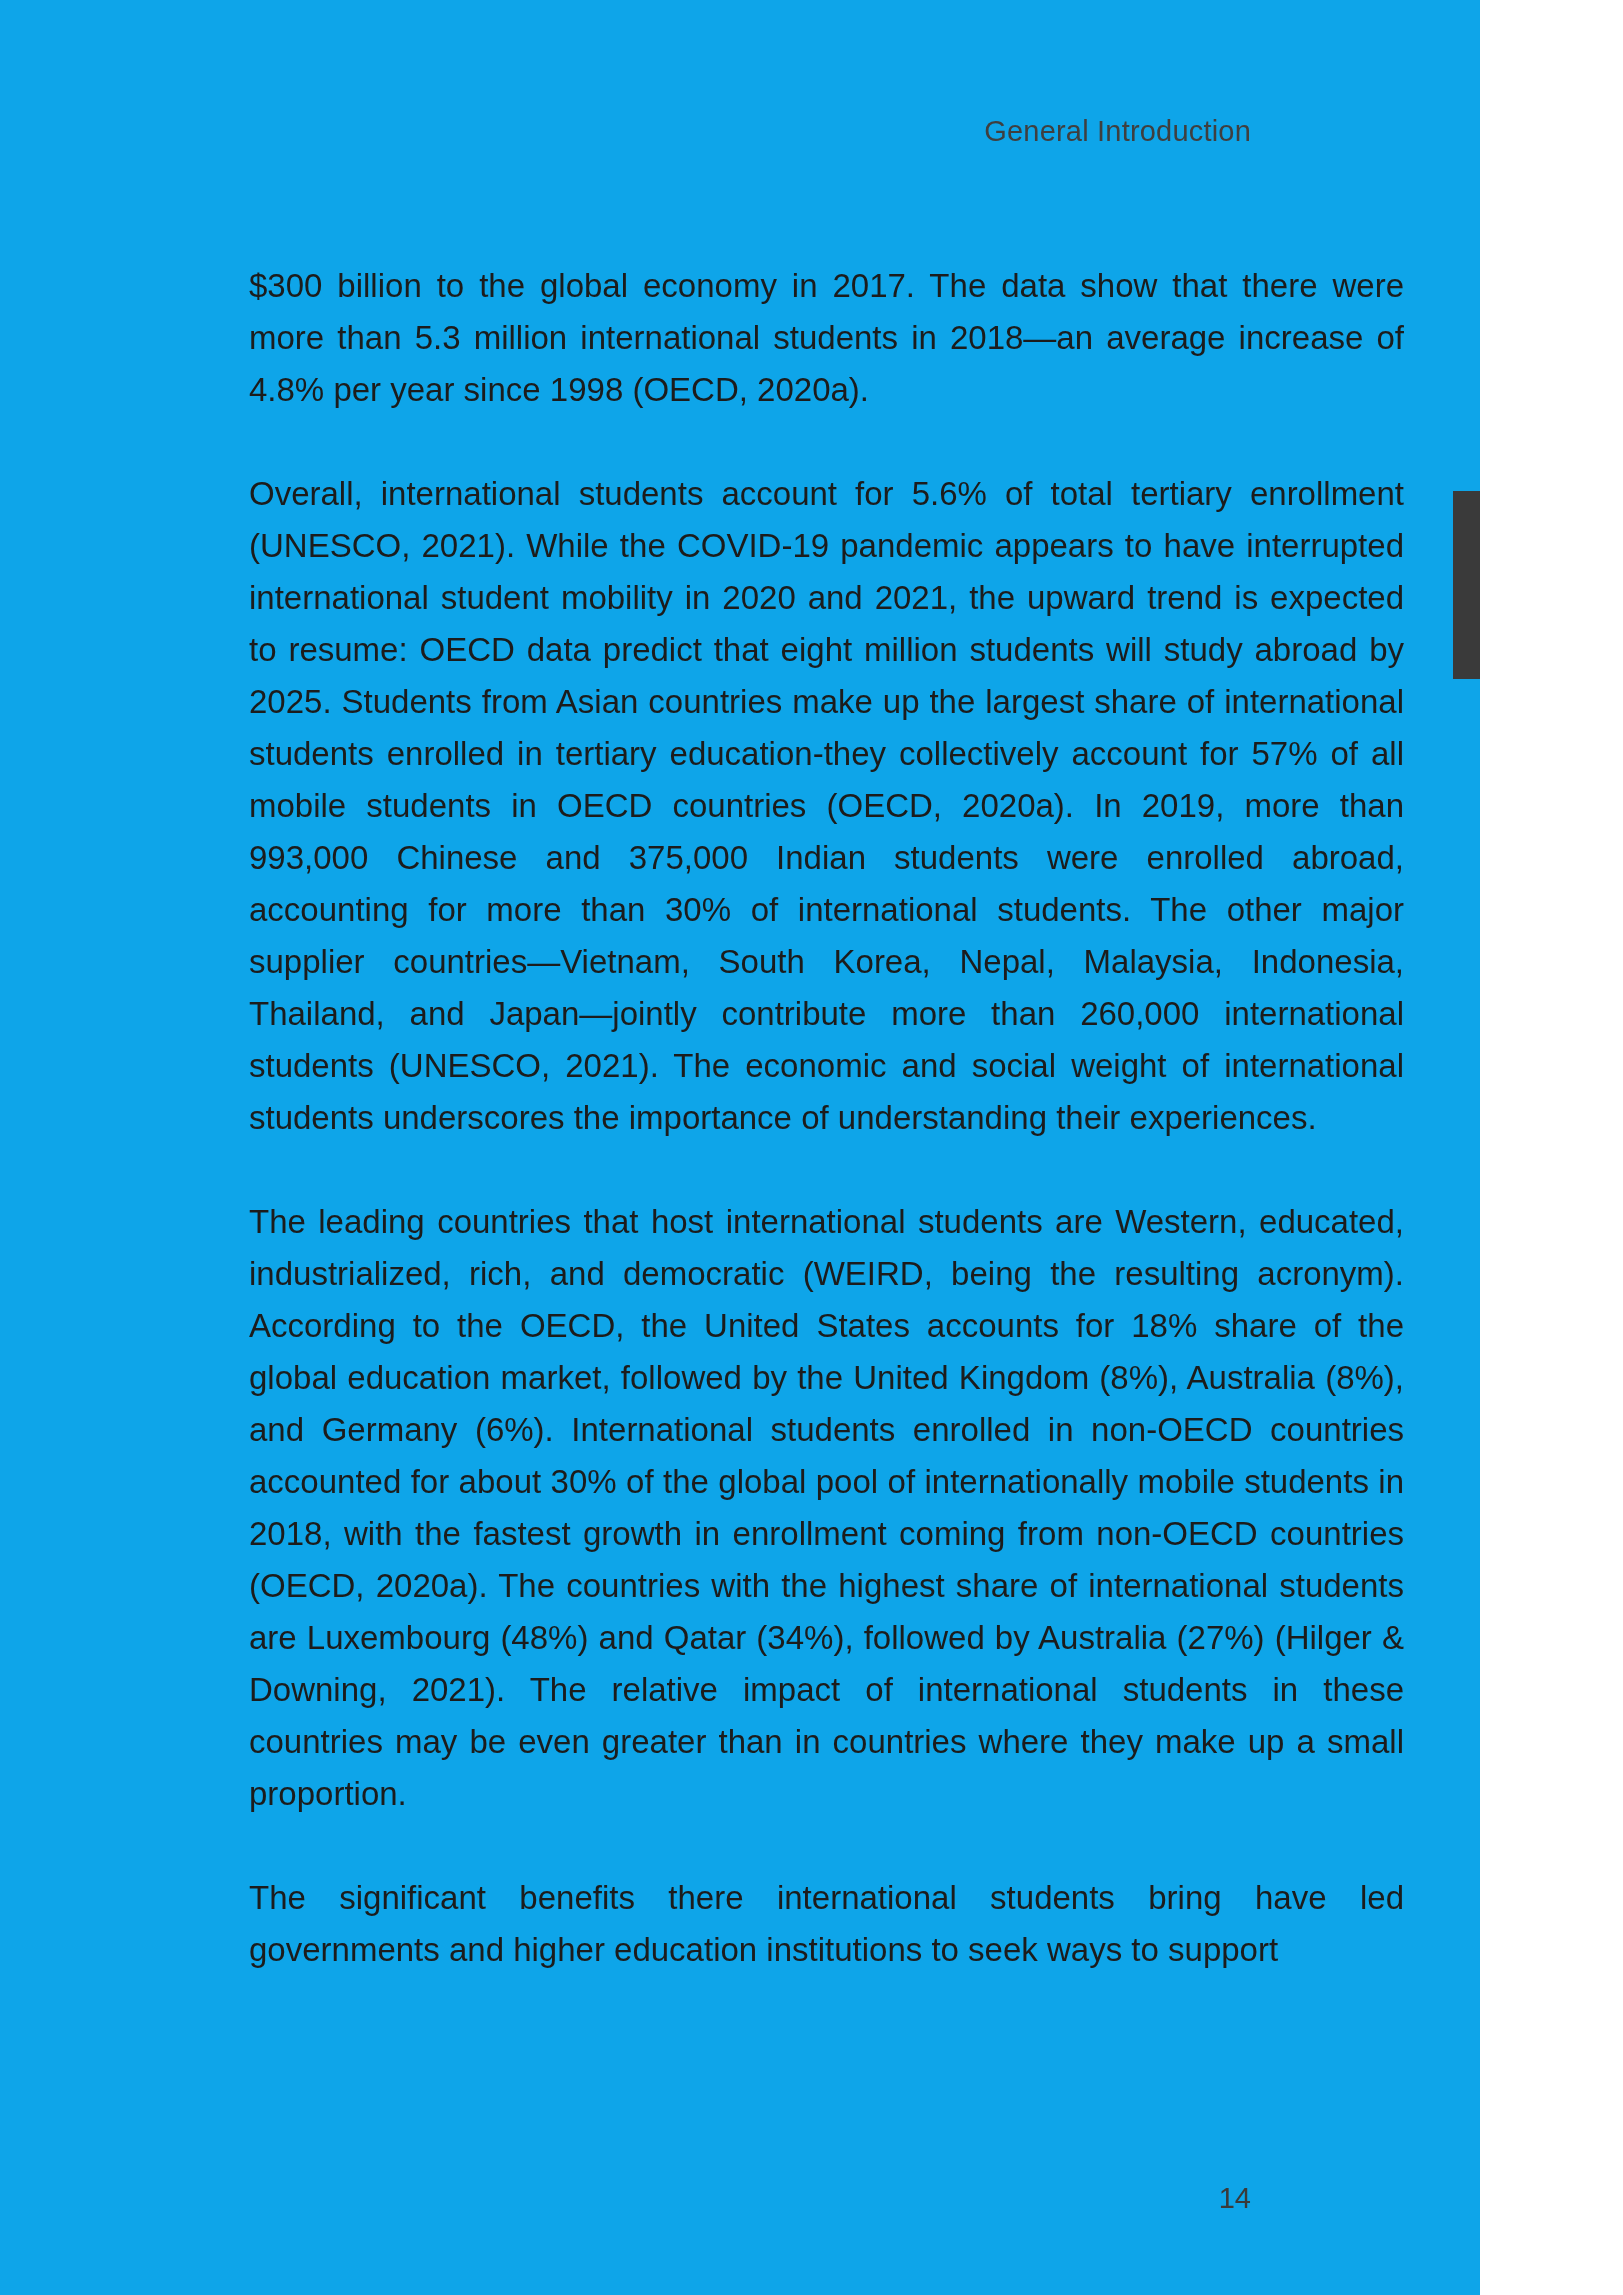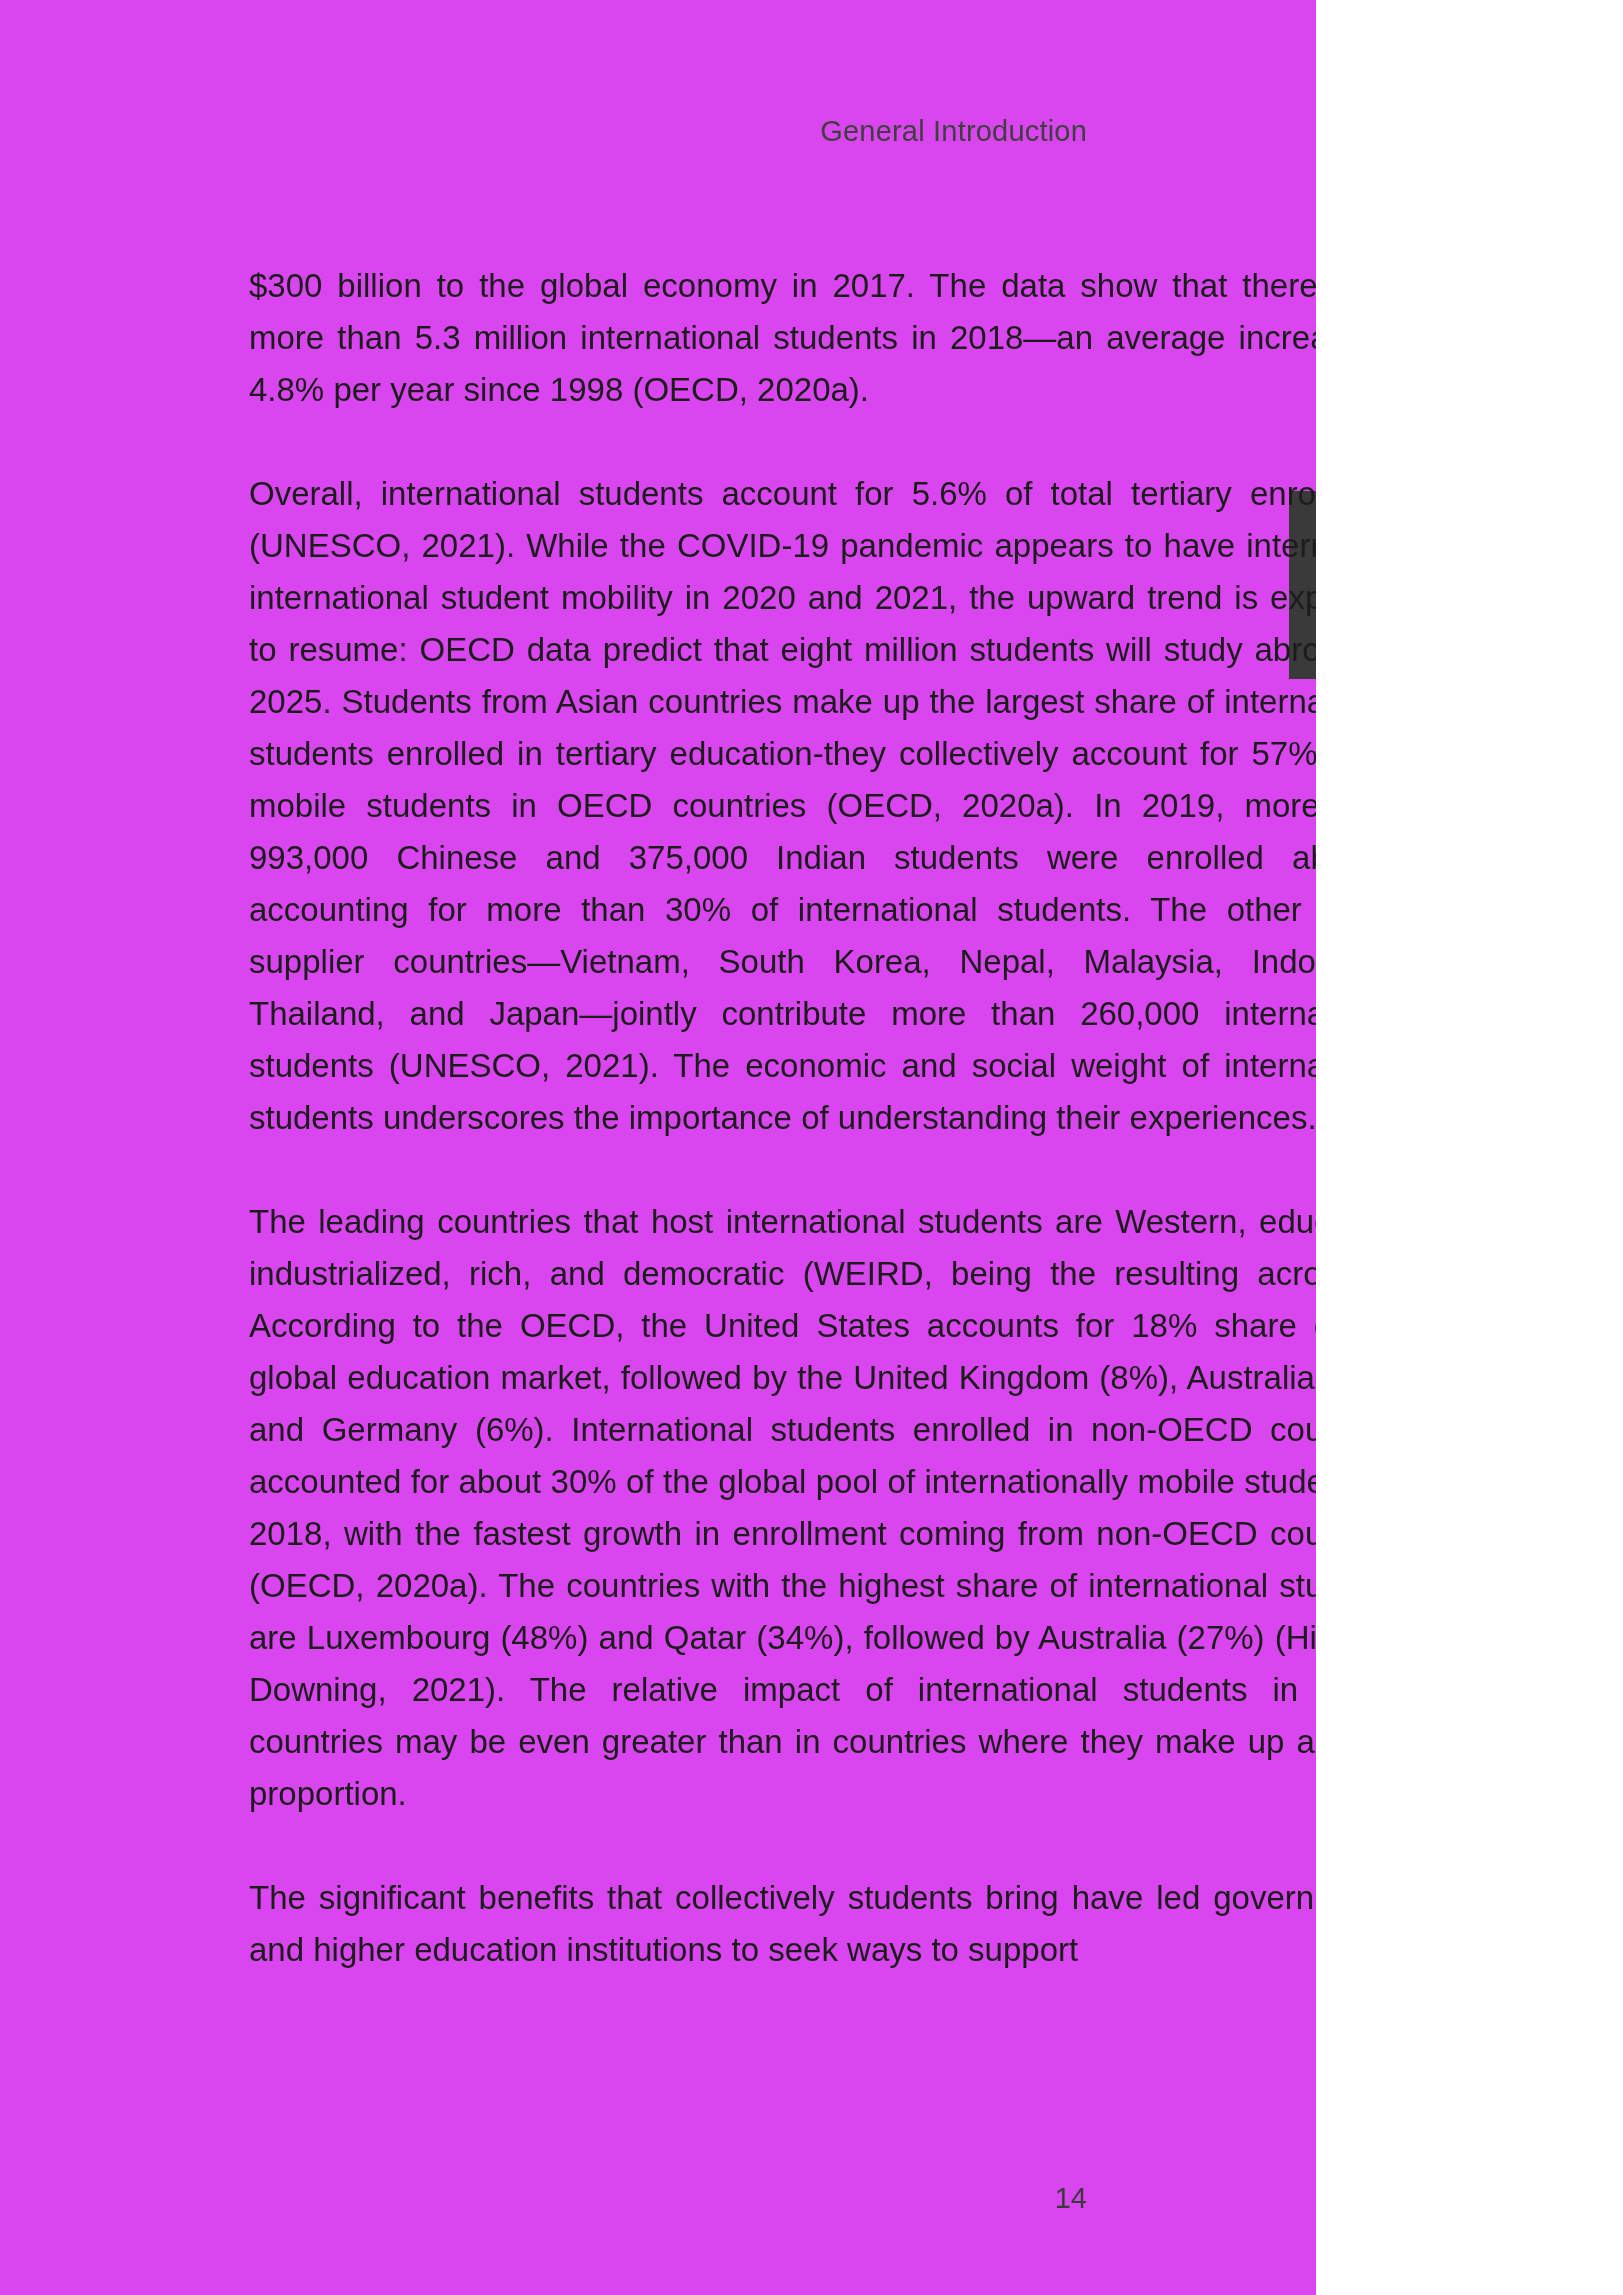--- a/index.html
+++ b/index.html
@@ -2,23 +2,23 @@
 <html style="font-size:12.2px"><head>
 <meta charset="utf-8">
 <style>
   html, body {
     margin: 0;
     padding: 0;
     background: #ffffff;
   }
   .page {
     position: relative;
-    width: 1316px;
+    width: 1480px;
     height: 2295px;
-    background: #d946ef;
+    background: #0ea5e9;
     overflow: hidden;
     font-family: "Liberation Sans", sans-serif;
   }
   .running-header {
     position: absolute;
     top: 115px;
     right: 229px;
     font-size: 29px;
     color: #3f3f3f;
     letter-spacing: 0.2px;
@@ -92,19 +92,19 @@
   <div class="chapter-tab-bar"></div>
 
   <div class="chapter-circle"></div>
 
   <div class="chapter-number">1</div>
 
   <div class="body-text">
     <p>$300 billion to the global economy in 2017. The data show that there were more than 5.3 million international students in 2018—an average increase of 4.8% per year since 1998 (OECD, 2020a).</p>
     <p>Overall, international students account for 5.6% of total tertiary enrollment (UNESCO, 2021). While the COVID-19 pandemic appears to have interrupted international student mobility in 2020 and 2021, the upward trend is expected to resume: OECD data predict that eight million students will study abroad by 2025. Students from Asian countries make up the largest share of international students enrolled in tertiary education-they collectively account for 57% of all mobile students in OECD countries (OECD, 2020a). In 2019, more than 993,000 Chinese and 375,000 Indian students were enrolled abroad, accounting for more than 30% of international students. The other major supplier countries—Vietnam, South Korea, Nepal, Malaysia, Indonesia, Thailand, and Japan—jointly contribute more than 260,000 international students (UNESCO, 2021). The economic and social weight of international students underscores the importance of understanding their experiences.</p>
     <p>The leading countries that host international students are Western, educated, industrialized, rich, and democratic (WEIRD, being the resulting acronym). According to the OECD, the United States accounts for 18% share of the global education market, followed by the United Kingdom (8%), Australia (8%), and Germany (6%). International students enrolled in non-OECD countries accounted for about 30% of the global pool of internationally mobile students in 2018, with the fastest growth in enrollment coming from non-OECD countries (OECD, 2020a). The countries with the highest share of international students are Luxembourg (48%) and Qatar (34%), followed by Australia (27%) (Hilger &amp; Downing, 2021). The relative impact of international students in these countries may be even greater than in countries where they make up a small proportion.</p>
-    <p>The significant benefits that collectively students bring have led governments and higher education institutions to seek ways to support</p>
+    <p>The significant benefits there international students bring have led governments and higher education institutions to seek ways to support</p>
   </div>
 
   <div class="page-number">14</div>
 
 </div>
 
 
 </body></html>

